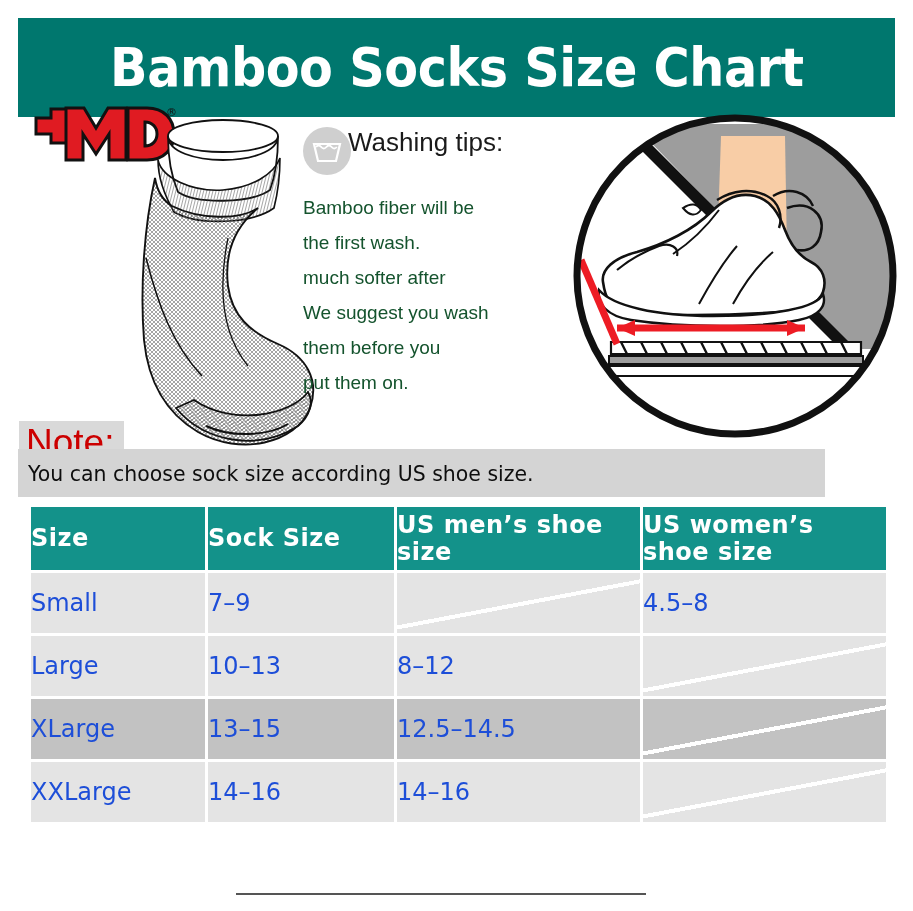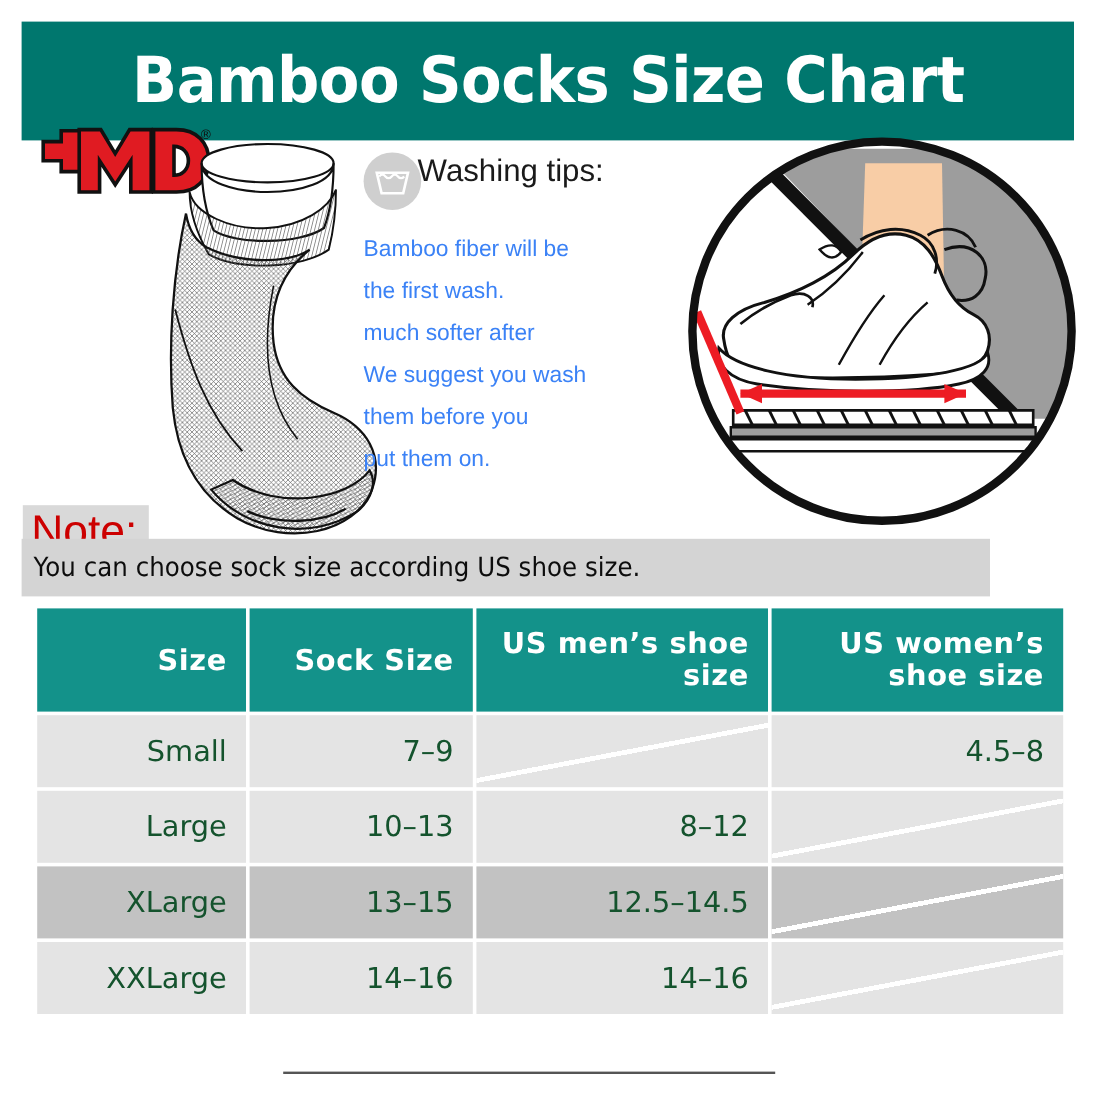--- a/index.html
+++ b/index.html
@@ -79,21 +79,21 @@
     color: #1a1a1a;
     margin-left: -3px;
     font-family: "Liberation Sans", sans-serif;
     white-space: nowrap;
   }
   .wash-lines {
     margin-top: 15px;
   }
   .wash-lines div {
     font-size: 19px;
-    color: #3b82f6;
+    color: #14532d;
     line-height: 35px;
     white-space: nowrap;
   }
 
   
   .shoe-illus {
     position: absolute;
     left: 573px;
     top: 104px;
     width: 325px;
@@ -140,39 +140,39 @@
   .size-table {
     position: absolute;
     left: 28px;
     top: 504px;
     width: 849px;
     border-collapse: separate;
     border-spacing: 3px 3px;
     table-layout: fixed;
   }
   .size-table th, .size-table td {
-    text-align: right;
+    text-align: left;
     vertical-align: middle;
-    padding: 16px;
+    padding: 0;
     position: relative;
   }
   .size-table thead th {
     height: 63px;
     background: #13928A;
     color: #ffffff;
     font-size: 24px;
     font-weight: bold;
     font-family: "DejaVu Sans", sans-serif;
     line-height: 27px;
     letter-spacing: 0.5px;
   }
   .size-table tbody td {
     height: 60px;
     font-size: 24px;
-    color: #14532d;
+    color: #1d4ed8;
     font-family: "DejaVu Sans", sans-serif;
     font-weight: normal;
   }
   .row-light td { background: #e4e4e4; }
   .row-dark  td { background: #c2c2c2; }
 
   
   td.blank { overflow: hidden; }
   td.blank::after {
     content: "";

